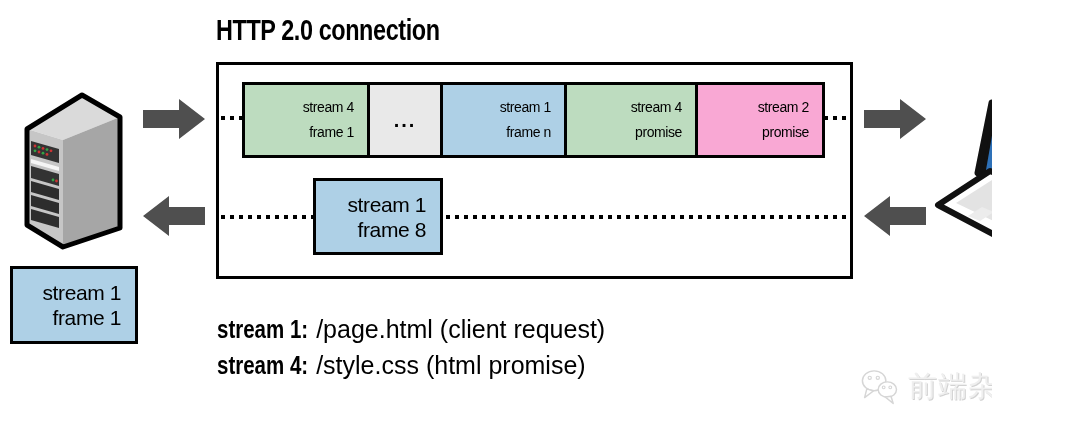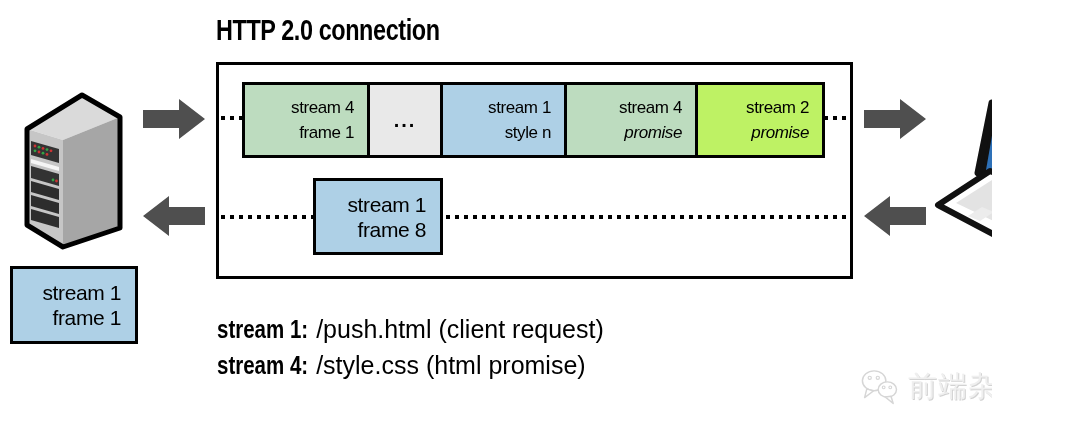--- a/index.html
+++ b/index.html
@@ -15,24 +15,24 @@
   }
   
   #conn-box{left:216px;top:62px;width:637px;height:217px;border:3px solid #000;box-sizing:border-box;background:#fff;}
   .dotted{height:4px;background:repeating-linear-gradient(90deg,#000 0 4px,transparent 4px 9px);z-index:1;}
   #dotted-top{left:221px;top:116px;width:627px;}
   #dotted-bottom{left:221px;top:215px;width:627px;}
   
   .cell{
     top:82px;height:76px;border:3px solid #000;box-sizing:border-box;z-index:2;
     display:flex;flex-direction:column;justify-content:center;align-items:flex-end;
-    padding-right:13px;font-size:17px;line-height:25px;letter-spacing:-0.4px;white-space:nowrap;
+    padding-right:13px;font-size:14px;line-height:25px;letter-spacing:-0.4px;white-space:nowrap;
   }
   .cell.center{align-items:center;padding-right:0;font-weight:700;letter-spacing:2px;font-size:20px;}
-  .italic{font-style:italic;}
+  .italic{}
   #cell-1{left:242px;width:128px;}
   #cell-2{left:367px;width:76px;}
   #cell-3{left:440px;width:127px;}
   #cell-4{left:564px;width:134px;}
   #cell-5{left:695px;width:130px;}
   #frame-response{left:313px;top:178px;width:130px;height:77px;border:3px solid #000;box-sizing:border-box;z-index:2;
     display:flex;flex-direction:column;justify-content:center;align-items:flex-end;
     padding-right:14px;font-size:21px;line-height:25px;letter-spacing:-0.4px;}
   #frame-client{left:10px;top:266px;width:128px;height:78px;border:3px solid #000;box-sizing:border-box;
     display:flex;flex-direction:column;justify-content:center;align-items:flex-end;
@@ -104,44 +104,44 @@
 
   <div class="abs cell" id="cell-1" style="background-color: rgb(189, 220, 191);">
     <span>stream 4</span>
     <span>frame 1</span>
   </div>
   <div class="abs cell center" id="cell-2" style="background-color: rgb(233, 233, 233);">
     <span>...</span>
   </div>
   <div class="abs cell" id="cell-3" style="background-color: rgb(174, 208, 230);">
     <span>stream 1</span>
-    <span>style n</span>
+    <span>frame n</span>
   </div>
   <div class="abs cell" id="cell-4" style="background-color: rgb(189, 220, 191);">
     <span>stream 4</span>
     <span class="italic">promise</span>
   </div>
-  <div class="abs cell" id="cell-5" style="background-color: #bef264; text-align: right;">
+  <div class="abs cell" id="cell-5" style="background-color: #f9a8d4; text-align: right;">
     <span>stream 2</span>
     <span class="italic">promise</span>
   </div>
 
   <div class="abs" id="frame-response" style="background-color: rgb(174, 208, 230);">
     <span>stream 1</span>
     <span>frame 8</span>
   </div>
 
   <div class="abs" id="frame-client" style="background-color: rgb(174, 208, 230);">
     <span>stream 1</span>
     <span>frame 1</span>
   </div>
 
   <div class="abs" id="legend">
     <div class="legend-row">
-      <span class="legend-label">stream 1:</span><span class="legend-desc">/push.html  (client request)</span>
+      <span class="legend-label">stream 1:</span><span class="legend-desc">/page.html  (client request)</span>
     </div>
     <div class="legend-row">
       <span class="legend-label">stream 4:</span><span class="legend-desc">/style.css  (html promise)</span>
     </div>
   </div>
 
   <div class="abs" id="watermark">
     <svg width="44" height="42" viewBox="0 0 60 55">
       <ellipse cx="22" cy="19" rx="16" ry="13.5" fill="#fff" stroke="#d6d6d6" stroke-width="2"></ellipse>
       <polygon points="12,30 9,42 21,33" fill="#fff" stroke="#d6d6d6" stroke-width="2" stroke-linejoin="round"></polygon>

